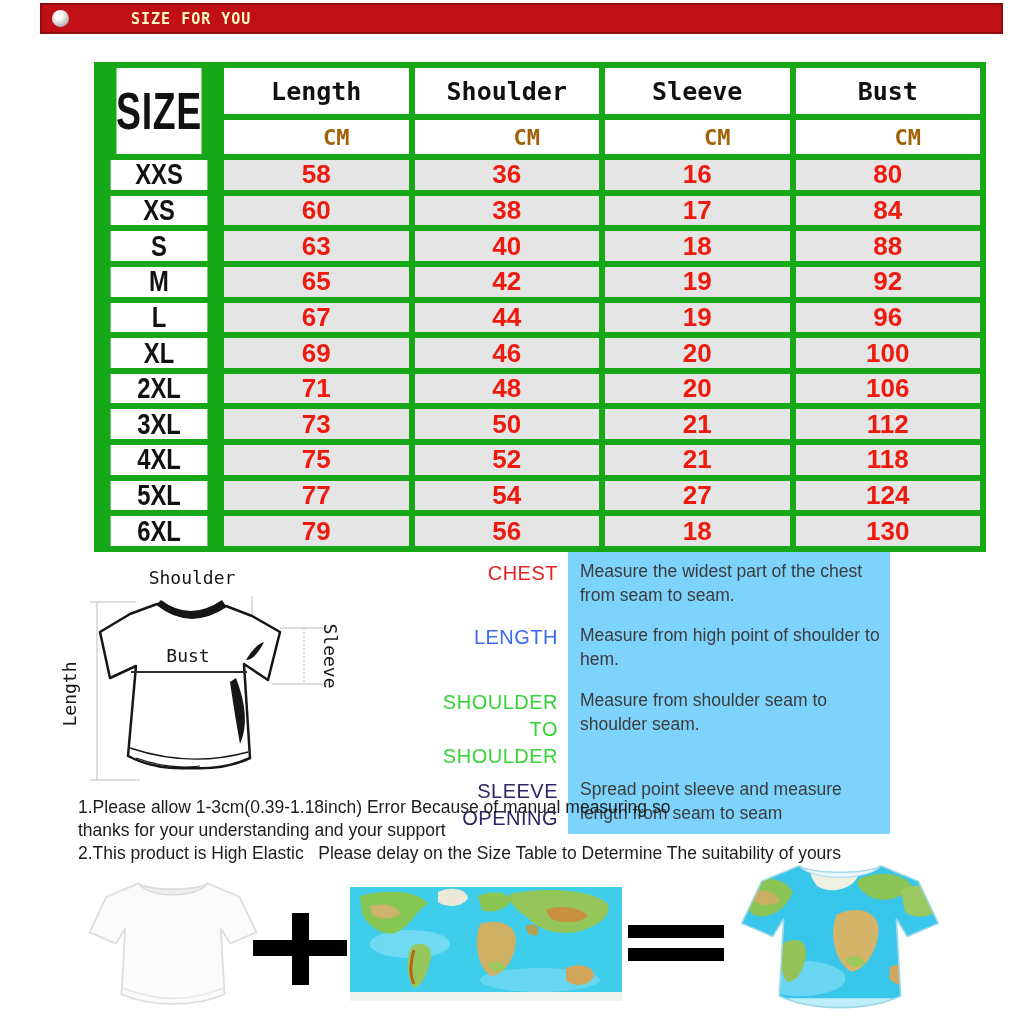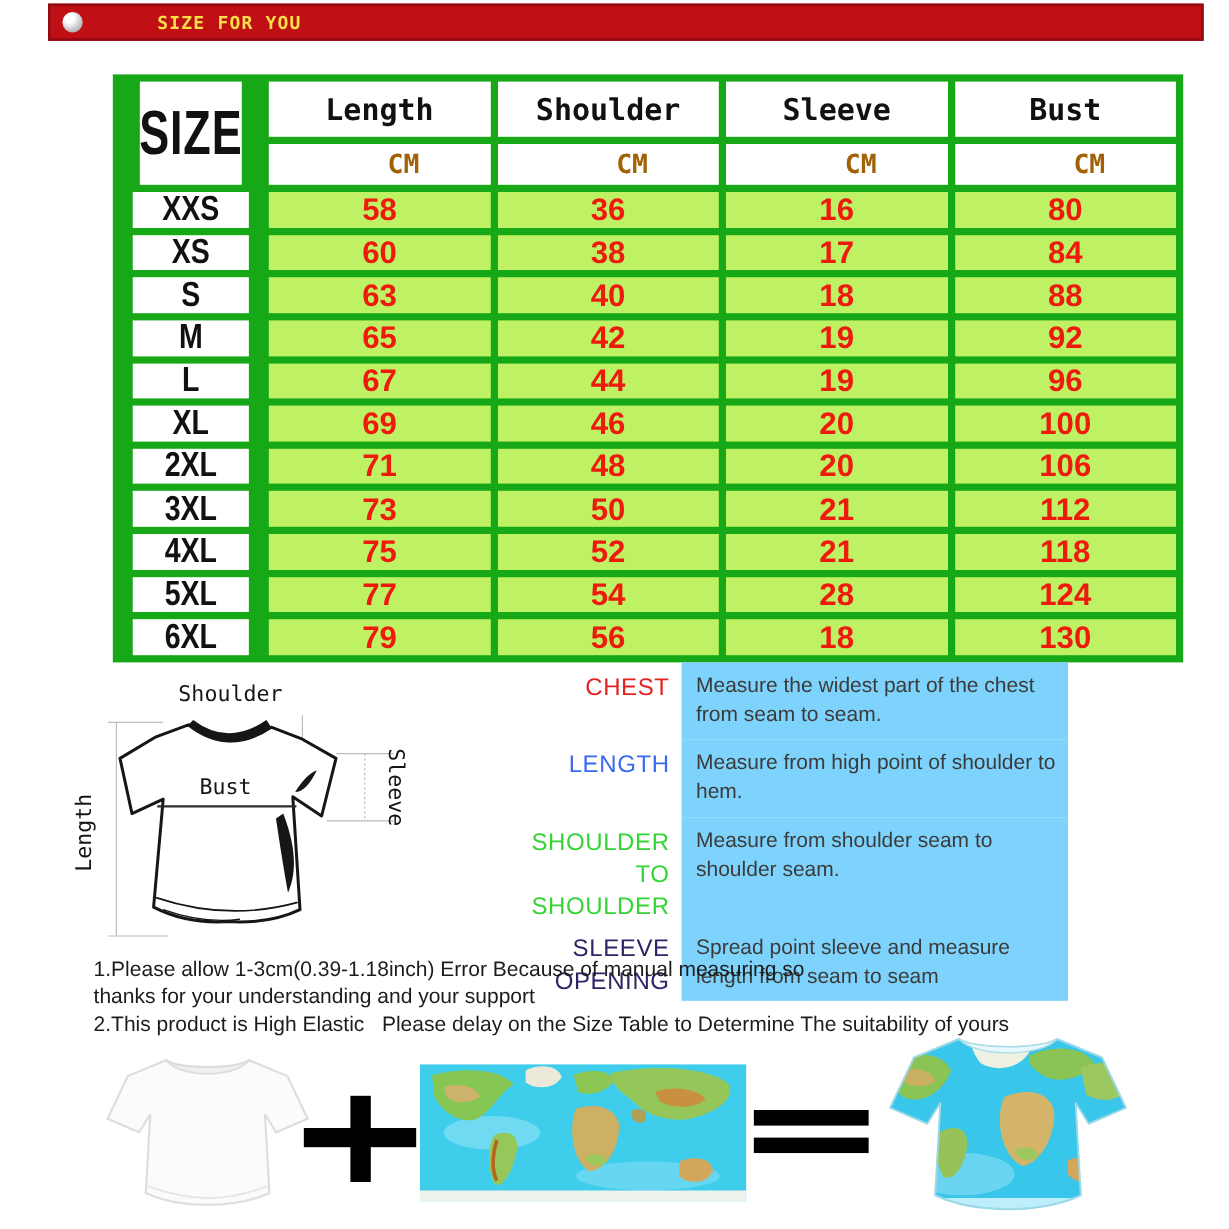--- a/index.html
+++ b/index.html
@@ -5,39 +5,39 @@
   html,body{margin:0;padding:0;background:#fff;}
   .page{position:relative;width:1024px;height:1024px;background:#fff;overflow:hidden;
         font-family:"Liberation Sans",sans-serif;}
 
   
   .banner{position:absolute;left:40px;top:3px;width:963px;height:31px;
           background:#c11015;border:2px solid #8e0b0f;box-sizing:border-box;
           display:flex;align-items:center;}
   .grommet{width:17px;height:17px;border-radius:50%;margin-left:10px;
            background:radial-gradient(circle at 35% 30%,#ffffff 0 25%,#cfcfcf 55%,#8a8a8a 100%);}
-  .banner-label{color:#fde047;font-family:"DejaVu Sans Mono",monospace;font-weight:bold;
+  .banner-label{color:#fef9c3;font-family:"DejaVu Sans Mono",monospace;font-weight:bold;
                 font-size:15px;letter-spacing:1px;margin-left:62px;text-align:right;}
 
   .unit-note{position:absolute;left:78px;top:32px;width:892px;text-align:center;
              font-family:"DejaVu Sans Mono",monospace;font-size:27px;color:#151515;}
 
   
   .size-grid{position:absolute;left:78px;top:62px;width:892px;height:490px;
              background:#17a817;display:grid;box-sizing:border-box;
              grid-template-columns:118px repeat(4,1fr);
              grid-template-rows:46px 34px repeat(11,1fr);
              gap:6px;padding:6px;margin-left:16px;}
   .cell{background:#fff;display:flex;align-items:center;justify-content:center;overflow:hidden;}
   .corner{grid-row:1/3;font-size:52px;font-weight:bold;color:#111;
           transform:scaleX(.72);letter-spacing:1px;}
   .colhead{font-family:"DejaVu Sans Mono",monospace;font-weight:bold;font-size:25px;color:#111;}
   .unitcell{font-family:"DejaVu Sans Mono",monospace;font-weight:bold;font-size:22px;color:#a16207;padding-left:40px;}
   .sizelabel{font-weight:bold;font-size:29px;color:#111;transform:scaleX(.82);}
-  .value{background:#bef264;color:#ee1a0e;font-weight:bold;font-size:26px;}
+  .value{background:#e5e5e5;color:#ee1a0e;font-weight:bold;font-size:26px;}
   .trow{display:contents;}
 
   
   .sketch{position:absolute;left:40px;top:556px;}
 
   
   .guide{position:absolute;left:430px;top:552px;width:460px;display:grid;
          grid-template-columns:138px 1fr;}
   .glabel{text-align:right;padding:8px 10px 0 0;font-weight:normal;font-size:20px;
           letter-spacing:.5px;white-space:pre-line;line-height:1.35;}
@@ -133,21 +133,21 @@
       <div class="cell sizelabel">4XL</div>
       <div class="cell value">75</div>
       <div class="cell value">52</div>
       <div class="cell value">21</div>
       <div class="cell value">118</div>
     </div>
       <div class="trow">
       <div class="cell sizelabel">5XL</div>
       <div class="cell value">77</div>
       <div class="cell value">54</div>
-      <div class="cell value">28</div>
+      <div class="cell value">27</div>
       <div class="cell value">124</div>
     </div>
       <div class="trow">
       <div class="cell sizelabel">6XL</div>
       <div class="cell value">79</div>
       <div class="cell value">56</div>
       <div class="cell value">18</div>
       <div class="cell value">130</div>
     </div>
     </div>

